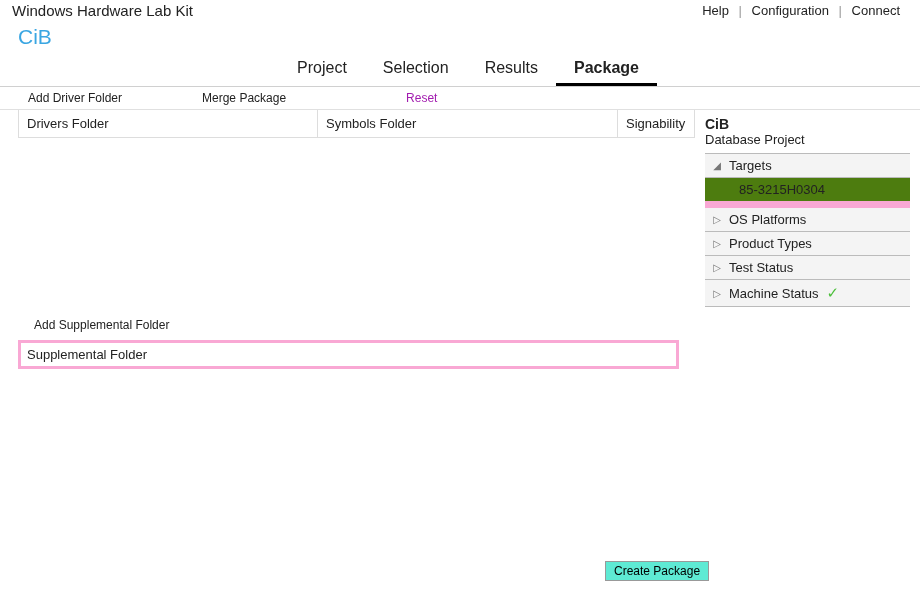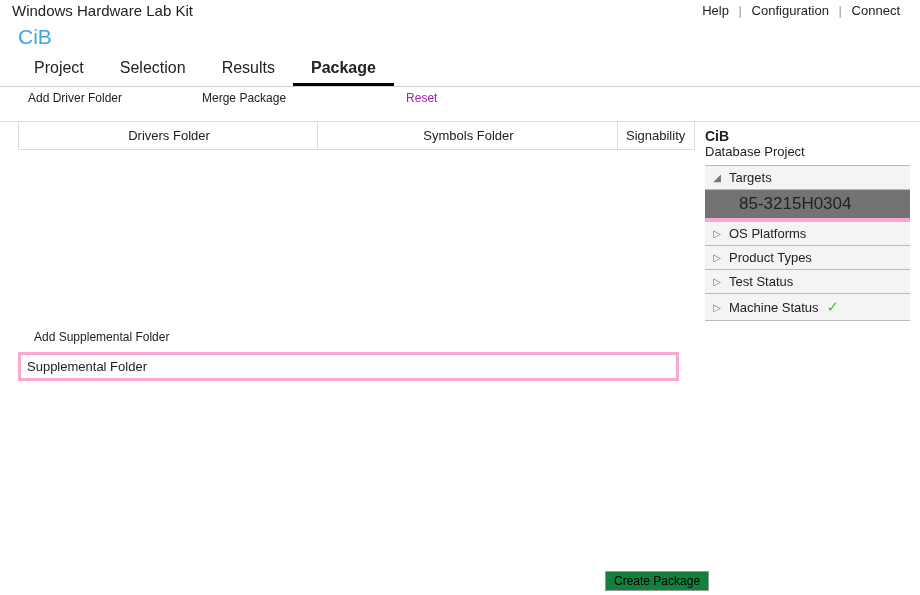--- a/index.html
+++ b/index.html
@@ -3,56 +3,55 @@
   <meta charset="utf-8">
   <style>
     * { box-sizing: border-box; margin: 0; padding: 0; }
     body { font-family: "Segoe UI", Tahoma, sans-serif; font-size: 13px; color: #222; background: #fff; width: 920px; height: 595px; overflow: hidden; }
     .header { display: flex; justify-content: space-between; align-items: center; padding: 2px 14px 0 12px; font-size: 15px; }
     .header-title { font-size: 15px; font-weight: 400; }
     .header-links { font-size: 13px; }
     .header-links a { color: #222; text-decoration: none; margin: 0 6px; cursor: pointer; }
     .header-links .sep { color: #999; }
     .project-title { color: #3aa6e2; font-size: 21px; padding: 6px 0 6px 18px; font-weight: 400; }
-    .tabs { display: flex; border-bottom: 1px solid #d0d0d0; padding-left: 16px; }
+    .tabs { display: flex; border-bottom: 1px solid #d0d0d0; padding-left: 16px; justify-content: center; }
     .tab { padding: 4px 18px 6px 18px; font-size: 16px; border-bottom: 2px solid transparent; cursor: pointer; }
     .tab.active { font-weight: 700; border-bottom: 3px solid #000; }
-    .subbar { display: flex; border-bottom: 1px solid #e0e0e0; padding: 4px 0 16px 28px; align-items: center; }
+    .subbar { display: flex; border-bottom: 1px solid #e0e0e0; padding: 4px 0 4px 28px; align-items: center; }
     .subbtn { font-size: 12px; cursor: pointer; margin-right: 80px; }
     .subbtn.reset { color: #a21caf; margin-right: 50px; margin-left: 40px; }
     .subbtn.validate { margin-right: 0; }
     .main-wrap { display: flex; }
     .left-col { flex: 0 0 695px; padding: 0 0 0 0; }
     .right-col { flex: 1; padding: 0 10px 0 10px; }
     .table-row { display: flex; border-bottom: 1px solid #ddd; }
-    .th { font-size: 13px; color: #222; padding: 6px 6px 6px 6px; text-align: center; }
+    .th { font-size: 13px; color: #222; padding: 6px 6px 6px 6px; }
     .drivers-col { border-left: 1px solid #ddd; border-right: 1px solid #ddd; padding-left: 8px; flex: 0 0 300px; }
     .symbols-col { border-right: 1px solid #ddd; padding-left: 8px; flex: 0 0 300px; }
     .sign-col { border-right: 1px solid #ddd; padding-left: 8px; flex: 1; text-align: left; }
     .drivers-table { margin-left: 18px; margin-right: 0; }
     .gap-area { height: 176px; }
     .supp-btn { font-size: 12px; padding: 4px 0 4px 34px; cursor: pointer; }
     .supp-row { margin: 4px 16px 0 18px; border: 3px solid #f9a8d4; padding: 4px 6px; font-size: 13px; }
     .right-title { font-size: 14px; font-weight: 700; padding-top: 6px; }
     .right-sub { font-size: 13px; padding-bottom: 6px; }
     .accordion { border-top: 1px solid #bbb; }
     .acc-item { border-bottom: 1px solid #bbb; background: #f4f4f4; padding: 4px 6px; font-size: 13px; display: flex; align-items: center; cursor: pointer; }
     .tri { display: inline-block; width: 12px; text-align: center; color: #777; font-size: 10px; margin-right: 6px; }
-    .acc-child { background: #737373; border-bottom: 4px solid #f9a8d4; padding: 4px 6px 4px 34px; font-size: 17px; }
+    .acc-child { background: #4d7c0f; border-bottom: 7px solid #f9a8d4; padding: 4px 6px 4px 34px; font-size: 13px; }
     .check { color: #4bbf3a; font-size: 15px; margin-left: 8px; }
     .create-btn {
       position: absolute;
       left: 605px;
       top: 561px;
-      background: #15803d;
+      background: #5eead4;
       border: 1px solid #999;
       padding: 2px 8px;
       font-size: 12px;
       cursor: pointer;
-      margin-top: 10px;
     }
   </style>
 </head>
 <body>
 
 <div class="header">
   <div class="header-title">Windows Hardware Lab Kit</div>
   <div class="header-links">
     <a>Help</a>
     <span class="sep">|</span>

